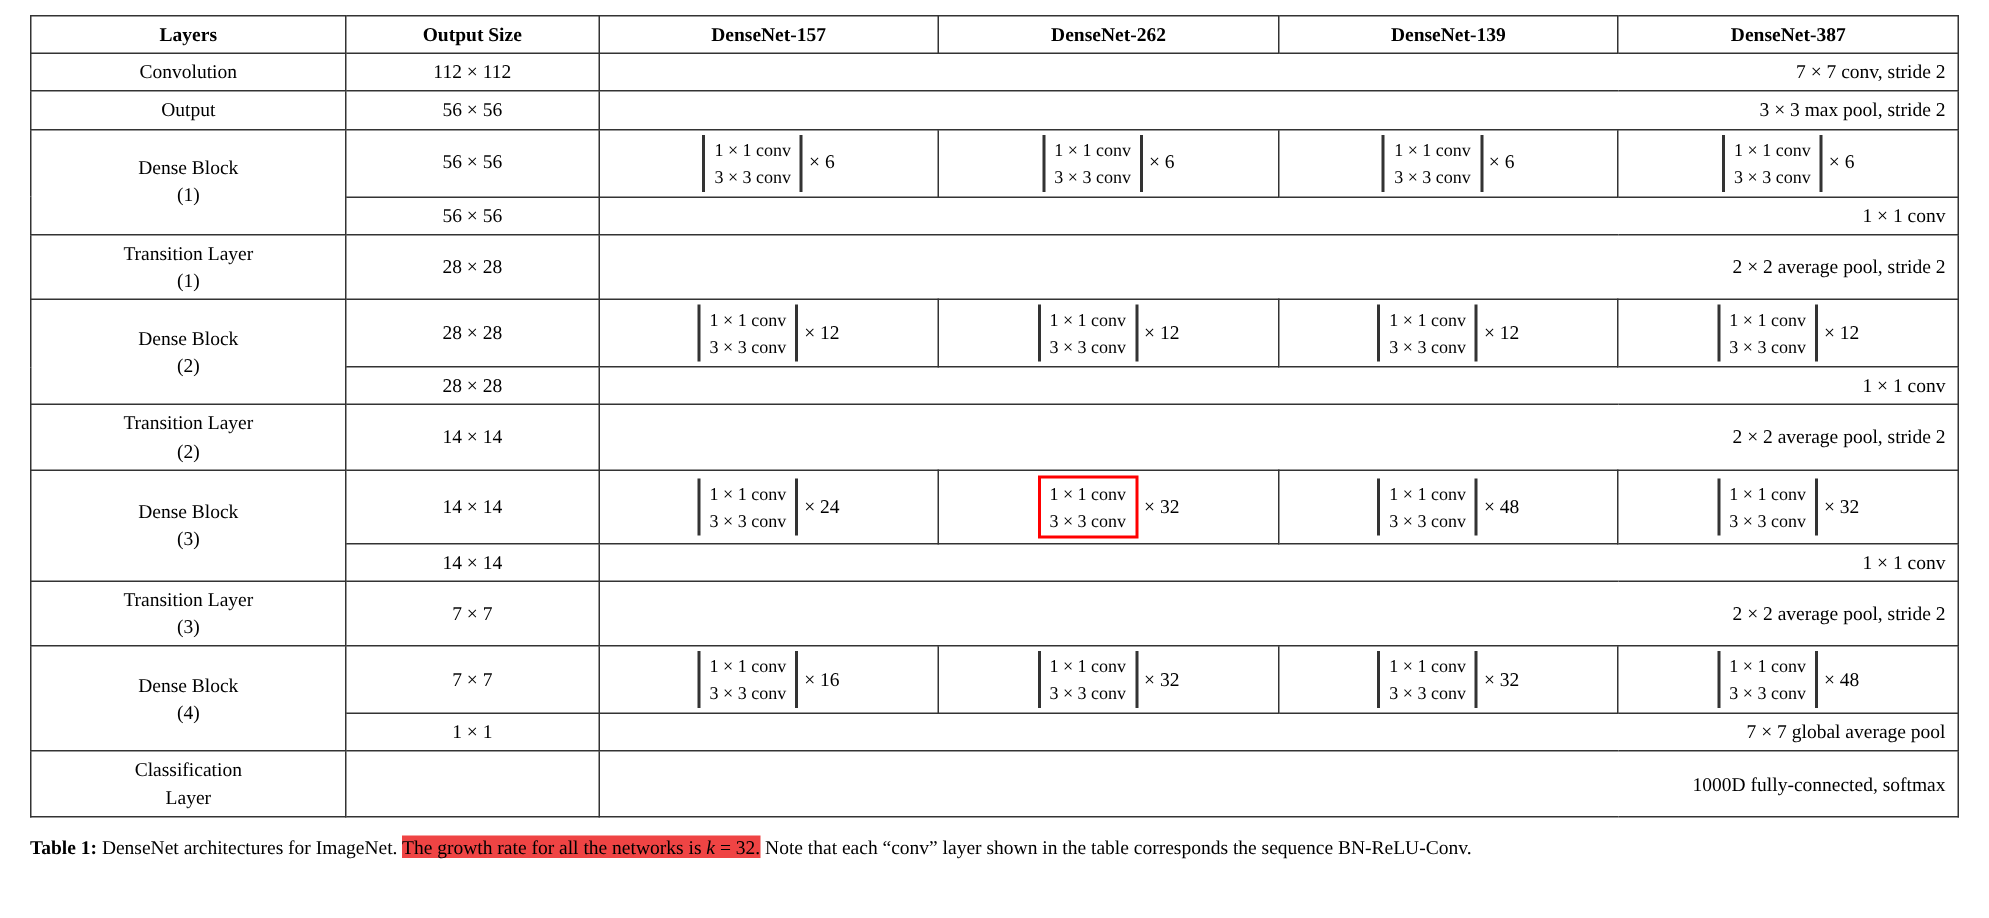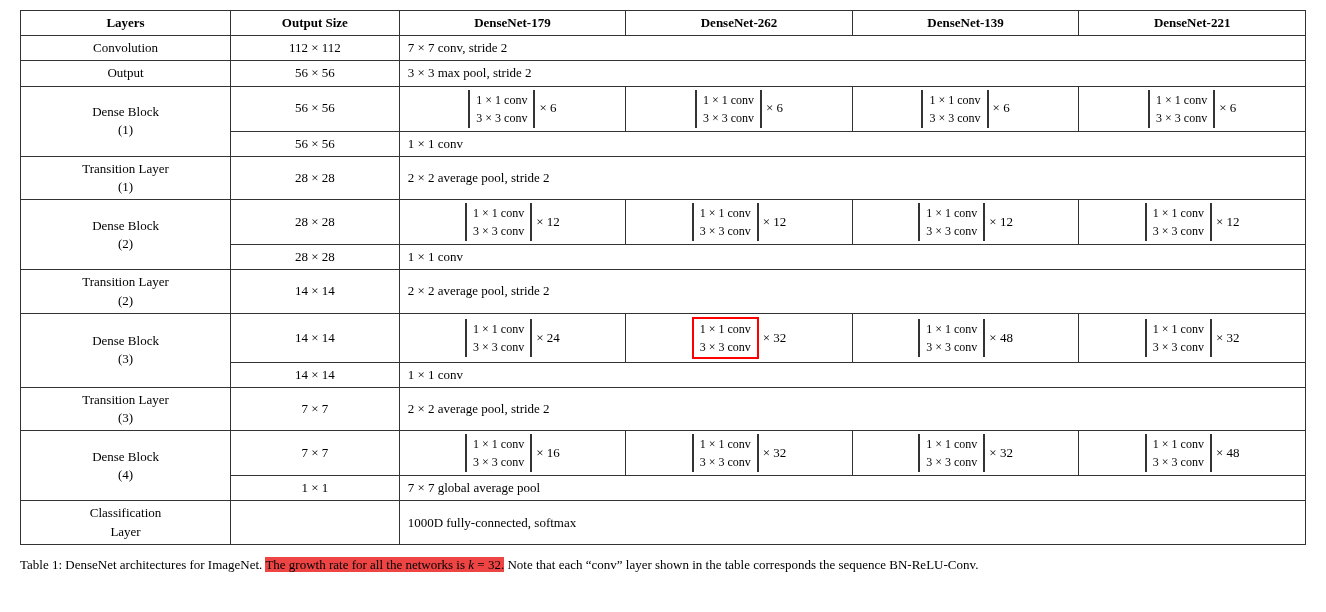--- a/index.html
+++ b/index.html
@@ -48,44 +48,44 @@
     }
     .times-symbol {
       font-size: 13px;
     }
     .caption {
       font-size: 13px;
       margin-top: 4px;
       line-height: 1.6;
     }
     .caption-label {
-      font-weight: normal;
+      font-weight: bold;
     }
     .highlight-yellow {
       background-color: #ef4444;
     }
     .math-italic {
       font-style: italic;
     }
     .merged-cell {
-      text-align: left;
+      text-align: right;
     }
   </style>
 </head>
 <body>
 
 <table>
   <thead>
     <tr>
       <th>Layers</th>
       <th>Output Size</th>
-      <th>DenseNet-179</th>
+      <th>DenseNet-157</th>
       <th>DenseNet-262</th>
       <th>DenseNet-139</th>
-      <th>DenseNet-221</th>
+      <th>DenseNet-387</th>
     </tr>
   </thead>
   <tbody>
 
     <tr>
       <td>Convolution</td>
       <td>112 × 112</td>
       <td colspan="4" class="merged-cell">7 × 7 conv, stride 2</td>
     </tr>
 

